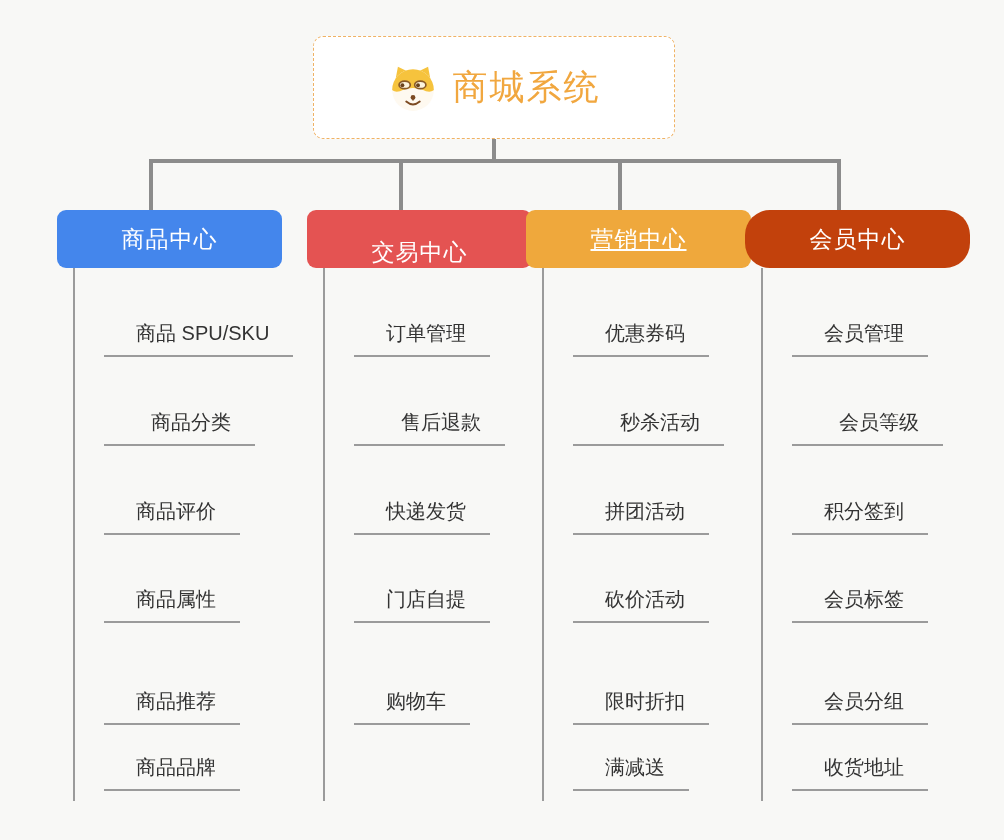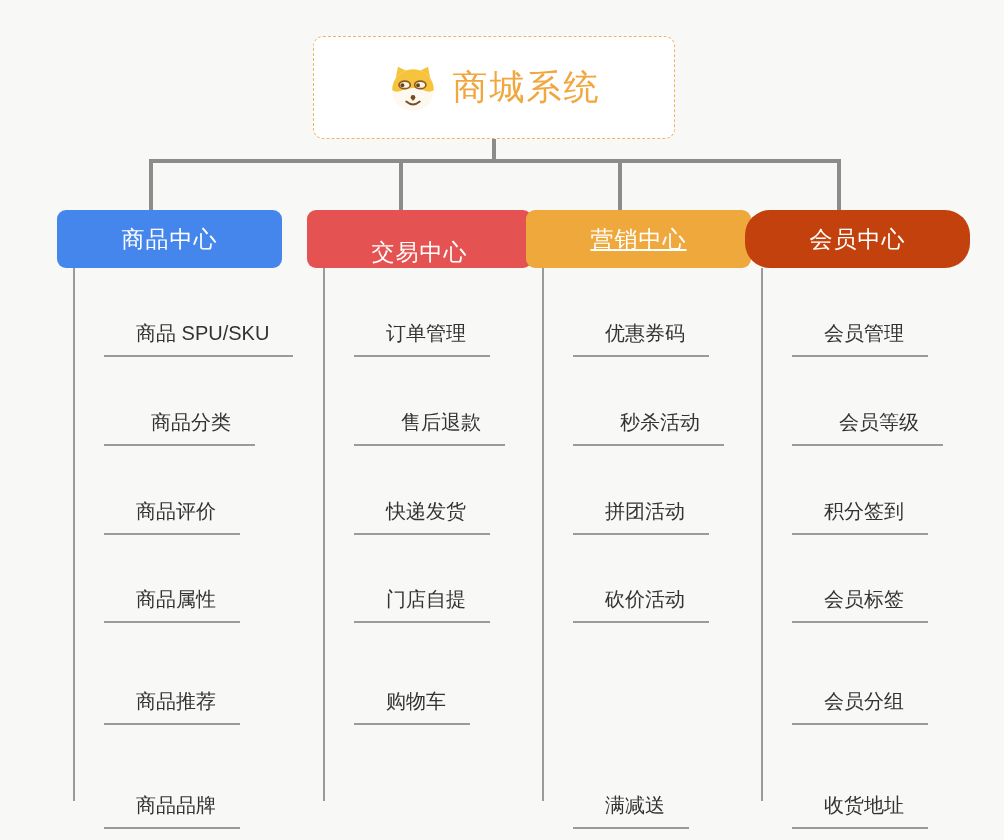--- a/index.html
+++ b/index.html
@@ -60,21 +60,21 @@
   .child{
     position:absolute;left:17px;
     white-space:nowrap;
     font-size:20px;color:#333333;
     line-height:27px;
     padding:0 24px 8px 32px;
     border-bottom:2px solid #9b9b9b;
     margin-left:30px;
   }
   .c1{top:110px;} .c2{top:199px;padding-left:47px;} .c3{top:288px;}
-  .c4{top:376px;} .c5{top:478px;} .c6{top:582px;font-family:Liberation Serif, serif;}
+  .c4{top:376px;} .c5{top:478px;} .c6{top:544px;font-family:Liberation Serif, serif;}
 </style>
 </head>
 <body>
 
 <div class="canvas">
 
   <div class="line stub-root"></div>
   <div class="line hline"></div>
   <div class="line drop-1"></div>
   <div class="line drop-2"></div>
@@ -125,20 +125,21 @@
 
   <div class="branch branch-3">
     <div class="branch-head" style="background-color: rgb(239, 168, 60); text-decoration: underline;">
       <span>营销中心</span>
     </div>
     <div class="trunk"></div>
     <div class="child c1">优惠券码</div>
     <div class="child c2">秒杀活动</div>
     <div class="child c3">拼团活动</div>
     <div class="child c4">砍价活动</div>
+    <div class="child c5">限时折扣</div>
     <div class="child c6">满减送</div>
   </div>
 
   <div class="branch branch-4">
     <div class="branch-head" style="background-color: #c2410c; border-radius: 25px;">
       <span>会员中心</span>
     </div>
     <div class="trunk"></div>
     <div class="child c1">会员管理</div>
     <div class="child c3">积分签到</div>

